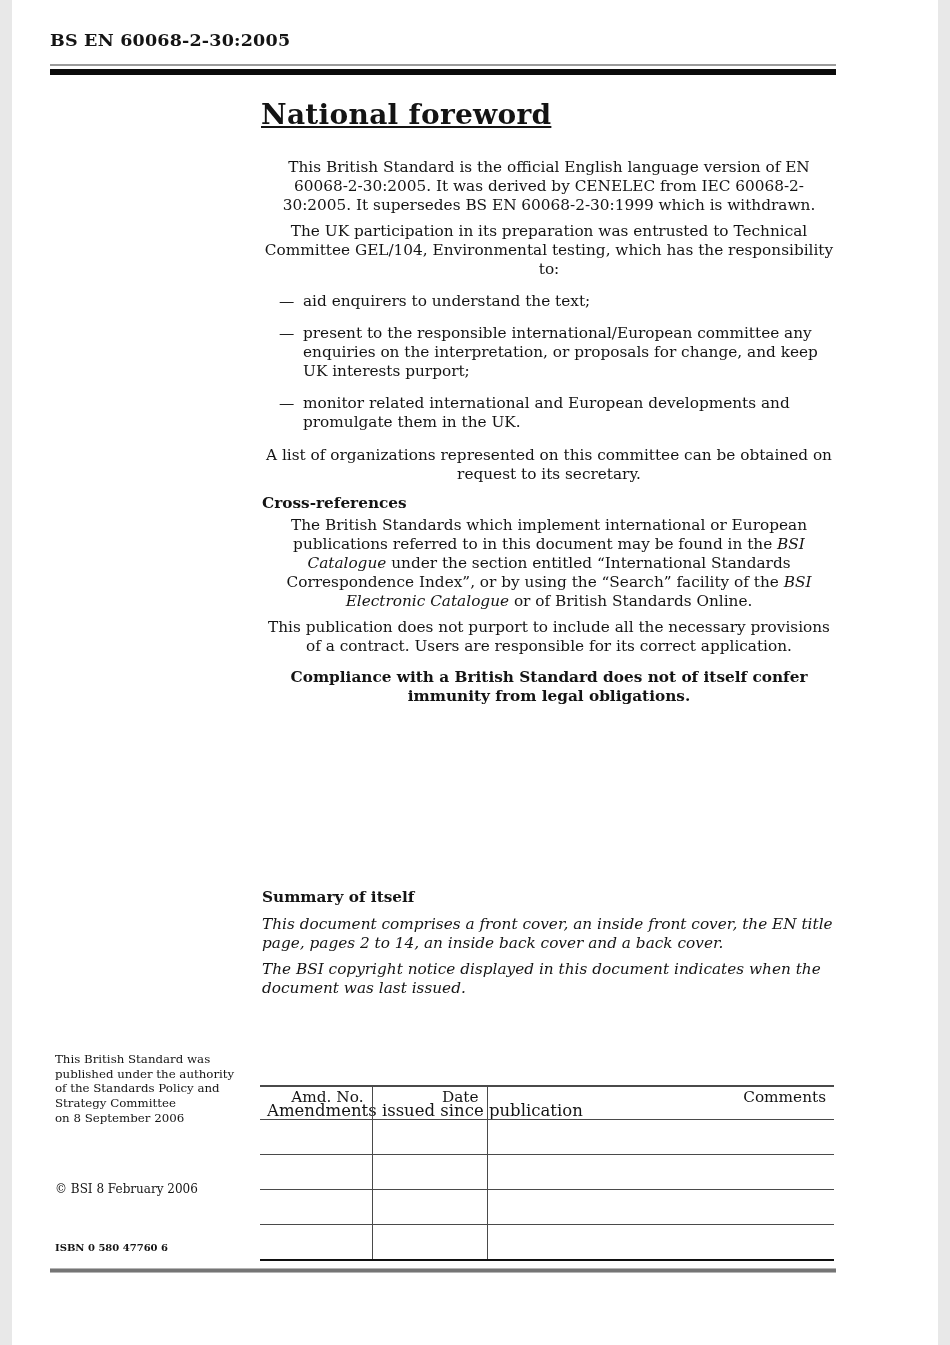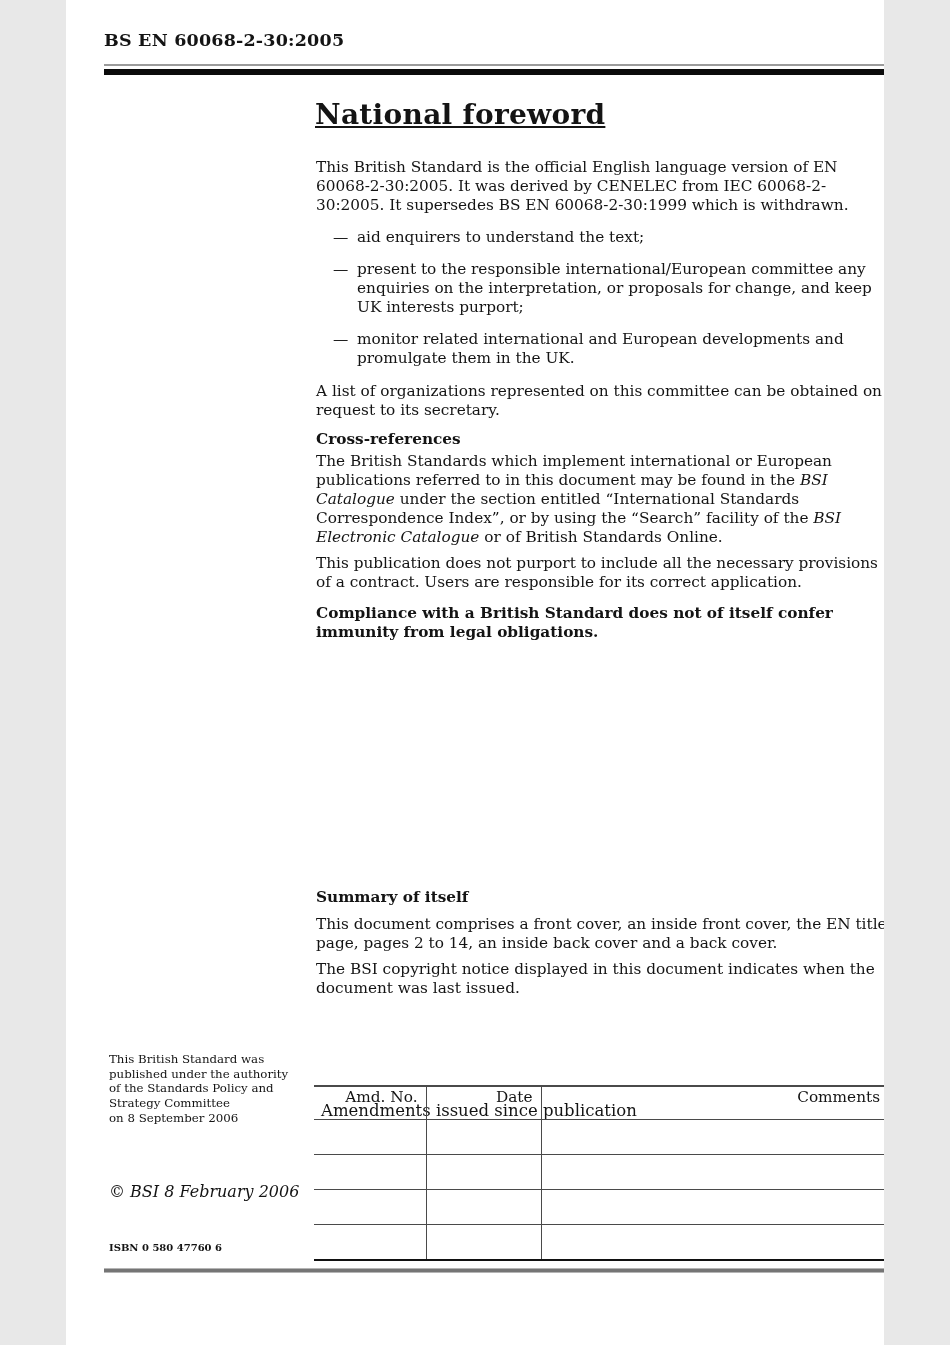--- a/index.html
+++ b/index.html
@@ -1,18 +1,18 @@
 <!DOCTYPE html>
 <html><head>
 <meta charset="utf-8">
 <style>
   html, body { margin:0; padding:0; background:#e8e8e8; }
   .page {
     position:relative;
-    width:818px; height:1345px;
+    width:926px; height:1345px;
     margin:0 auto;
     background:#ffffff;
     font-family:"DejaVu Serif", serif;
     color:#141414;
     overflow:hidden;
   }
 
   
   .header-ref {
     position:absolute; left:38px; top:30px;
@@ -25,44 +25,44 @@
   .doc-title {
     position:absolute; left:249px; top:98px;
     font-size:28px; font-weight:bold; letter-spacing:0.3px;text-decoration:underline;
   }
 
   
   .content {
     position:absolute; left:250px; top:158px; width:574px;
     font-size:15.3px; line-height:19px;
   }
-  .content p { margin:0 0 7px 0; }
+  .content p { margin:0 0 7px 0;text-align:center; }
   .para-spaced { margin-top:4px !important; }
   .bullet-row { display:flex; margin:13px 0 13px 0; }
   .bullet-marker { flex:0 0 41px; padding-left:17px; box-sizing:border-box; }
   .bullet-text { flex:1; }
   .bullet-list { margin:6px 0 14px 0; }
   .run-in-head { font-size:15.3px; font-weight:bold; margin:10px 0 3px 0; }
   .bold-para { font-weight:bold; margin-top:12px !important; }
 
   
   .summary {
     position:absolute; left:250px; top:888px; width:574px;
     font-size:15.3px; line-height:19px;
   }
-  .summary p { margin:0 0 7px 0; }
+  .summary p { margin:0 0 7px 0;font-style:italic; }
   .summary .run-in-head { margin:0 0 8px 0; }
 
   
   .sidebar-note {
     position:absolute; left:43px; top:1052px; width:210px;
     font-size:11.8px; line-height:14.7px;
     white-space:pre-line;
   }
-  .copyright { position:absolute; left:43px; top:1182px; font-size:16px;font-style:italic; }
+  .copyright { position:absolute; left:43px; top:1182px; font-size:12px; }
   .isbn      { position:absolute; left:43px; top:1242px; font-size:10px; font-weight:bold; }
 
   
   .amend-head {
     position:absolute; left:255px; top:1101px;
     font-size:16.5px; font-weight:normal;
   }
   .amend-table {
     position:absolute; left:248px; top:1085px; width:574px;
     border-collapse:collapse; table-layout:fixed;
@@ -96,20 +96,21 @@
 <div class="page">
 
   <div class="header-ref">BS EN 60068-2-30:2005</div>
   <div class="rule-thin"></div>
   <div class="rule-thick"></div>
 
   <div class="doc-title">National foreword</div>
 
   <div class="content">
     <p>This British Standard is the official English language version of EN 60068-2-30:2005. It was derived by CENELEC from IEC 60068-2-30:2005. It supersedes BS EN 60068-2-30:1999 which is withdrawn.</p>
+    <p>The UK participation in its preparation was entrusted to Technical Committee GEL/104, Environmental testing, which has the responsibility to:</p>
 
     <div class="bullet-list">
       <div class="bullet-row">
         <span class="bullet-marker">—</span>
         <span class="bullet-text">aid enquirers to understand the text;</span>
       </div>
       <div class="bullet-row">
         <span class="bullet-marker">—</span>
         <span class="bullet-text">present to the responsible international/European committee any enquiries on the interpretation, or proposals for change, and keep UK interests purport;</span>
       </div>

